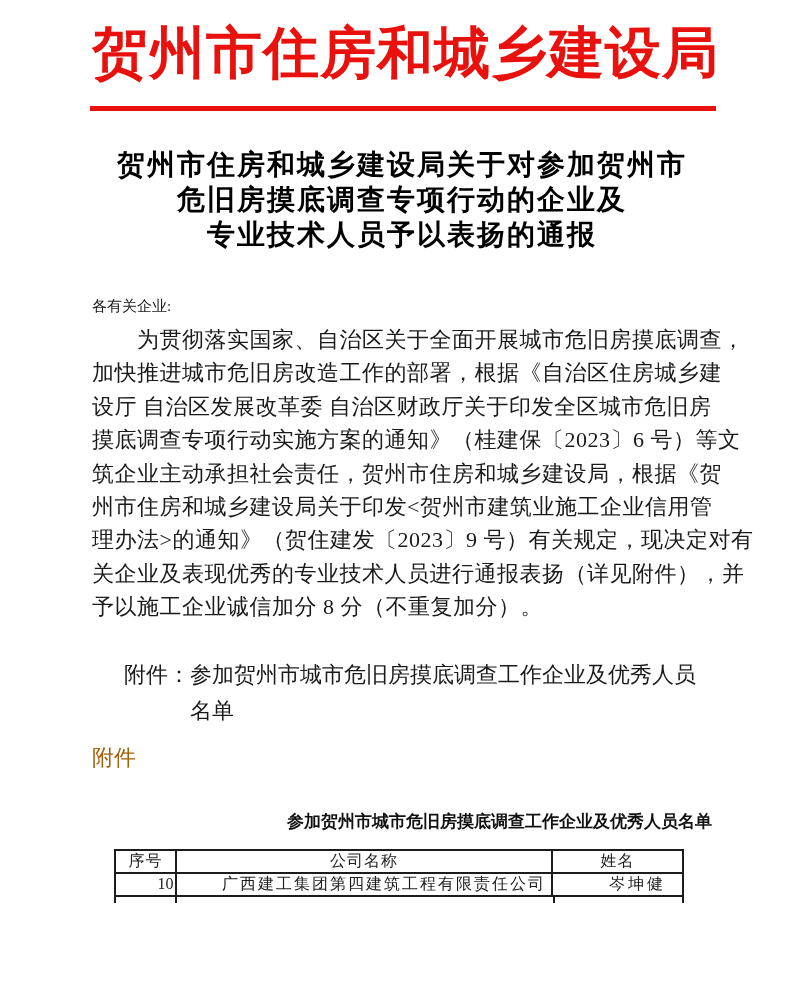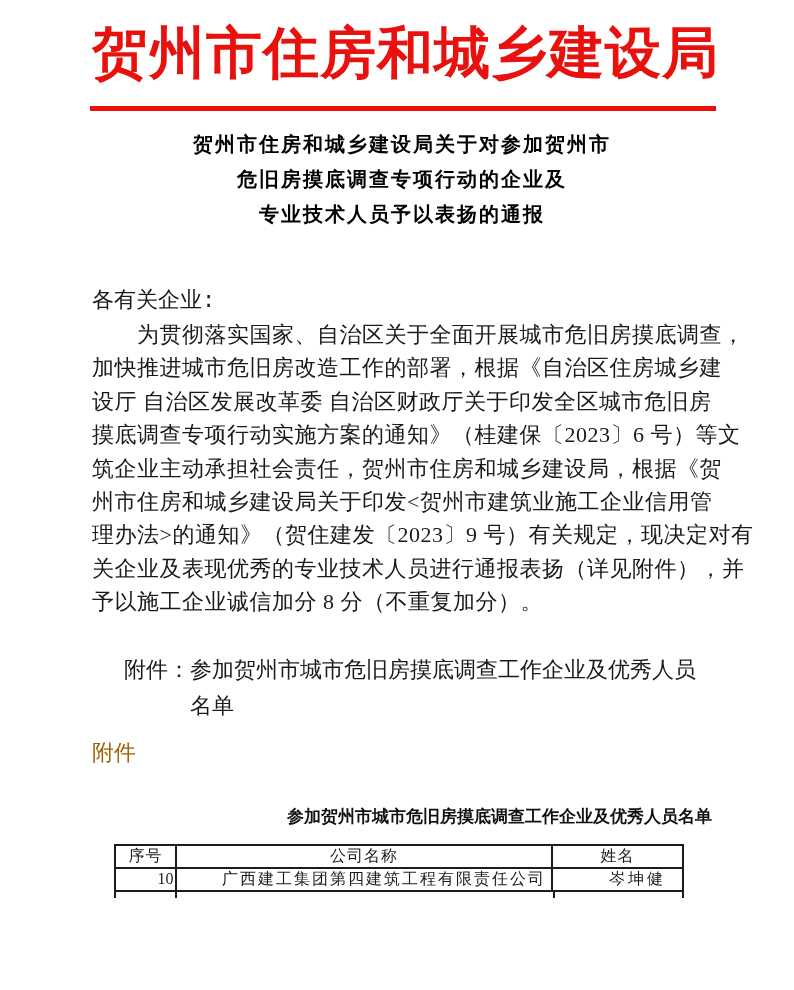--- a/index.html
+++ b/index.html
@@ -28,34 +28,33 @@
     color: var(--accent-red);
     white-space: nowrap;
   }
   .red-rule {
     height: 5px;
     background: var(--accent-red);
     margin: 26px -4px 0 -2px;
   }
   
   .doc-title {
-    margin-top: 16px;
-    font-size: 20px;
+    margin-top: 36px;
+    font-size: 28px;
     font-weight: 700;
     line-height: 35px;
     letter-spacing: 2px;
     text-align: center;
     color: #000;
   }
   
   .salutation {
-    margin-top: 53px;
-    font-size: 22px;
+    margin-top: 38px;
+    font-size: 15px;
     line-height: 33px;
-    font-family: Liberation Mono, monospace;
   }
   .body-text { font-size: 22px; }
   .body-line {
     line-height: 33.4px;
     text-align: justify;
     letter-spacing: 0.5px;
     white-space: nowrap;
   }
   .body-text .body-line:first-child { text-indent: 45px; }
   

